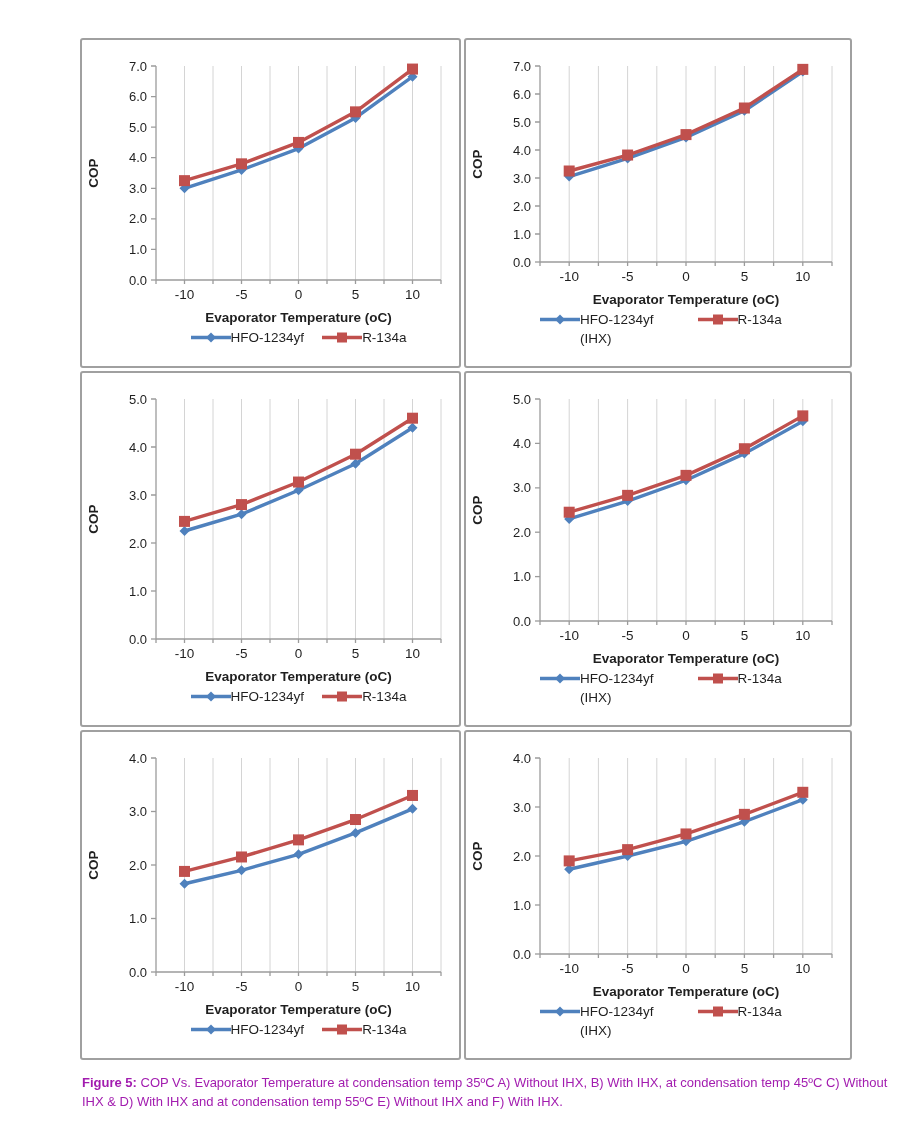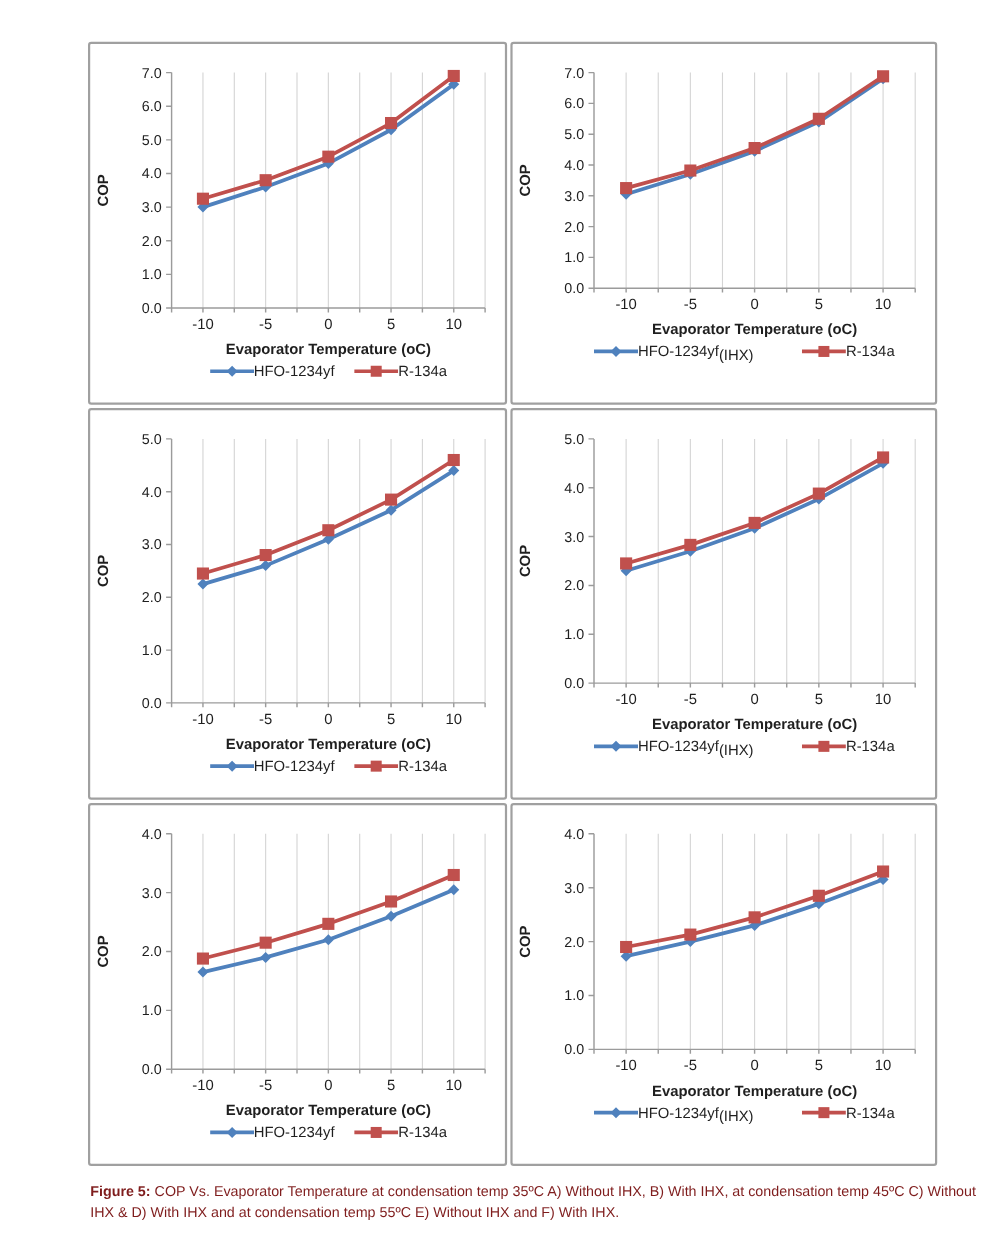--- a/index.html
+++ b/index.html
@@ -7,23 +7,23 @@
   .figure{position:absolute;left:80px;top:38px;}
   .grid{display:grid;grid-template-columns:381px 388px;grid-template-rows:330px 356px 330px;gap:3px;}
   .panel{border:2px solid #a0a0a0;border-radius:3px;background:#fff;box-sizing:border-box;
          display:flex;flex-direction:column;overflow:hidden;}
   .panel svg{display:block;}
   .legend{display:flex;align-items:flex-start;font-size:13.5px;color:#1f1f1f;line-height:1.15;}
   .legend.center{justify-content:center;padding-left:56px;gap:18px;}
   .legend.ihx{justify-content:flex-start;padding-left:74px;gap:44px;}
   .legend-item{display:flex;align-items:flex-start;}
   .legend-item svg{margin-top:1px;flex:0 0 auto;}
-  .ltxt{display:flex;flex-direction:row;}
+  .ltxt{display:flex;flex-direction:column;}
   .ltxt .sfx{margin-top:3px;}
-  .caption{width:828px;margin:14px 0 0 2px;font-size:13px;line-height:1.45;color:#7f1d1d;}
+  .caption{width:828px;margin:14px 0 0 2px;font-size:13px;line-height:1.45;color:#a21caf;}
   .caption b{font-weight:bold;}
 </style>
 </head>
 <body>
 
 <div class="page">
   <div class="figure">
     <div class="grid">
       <div class="panel">
           <svg width="377" height="290">

